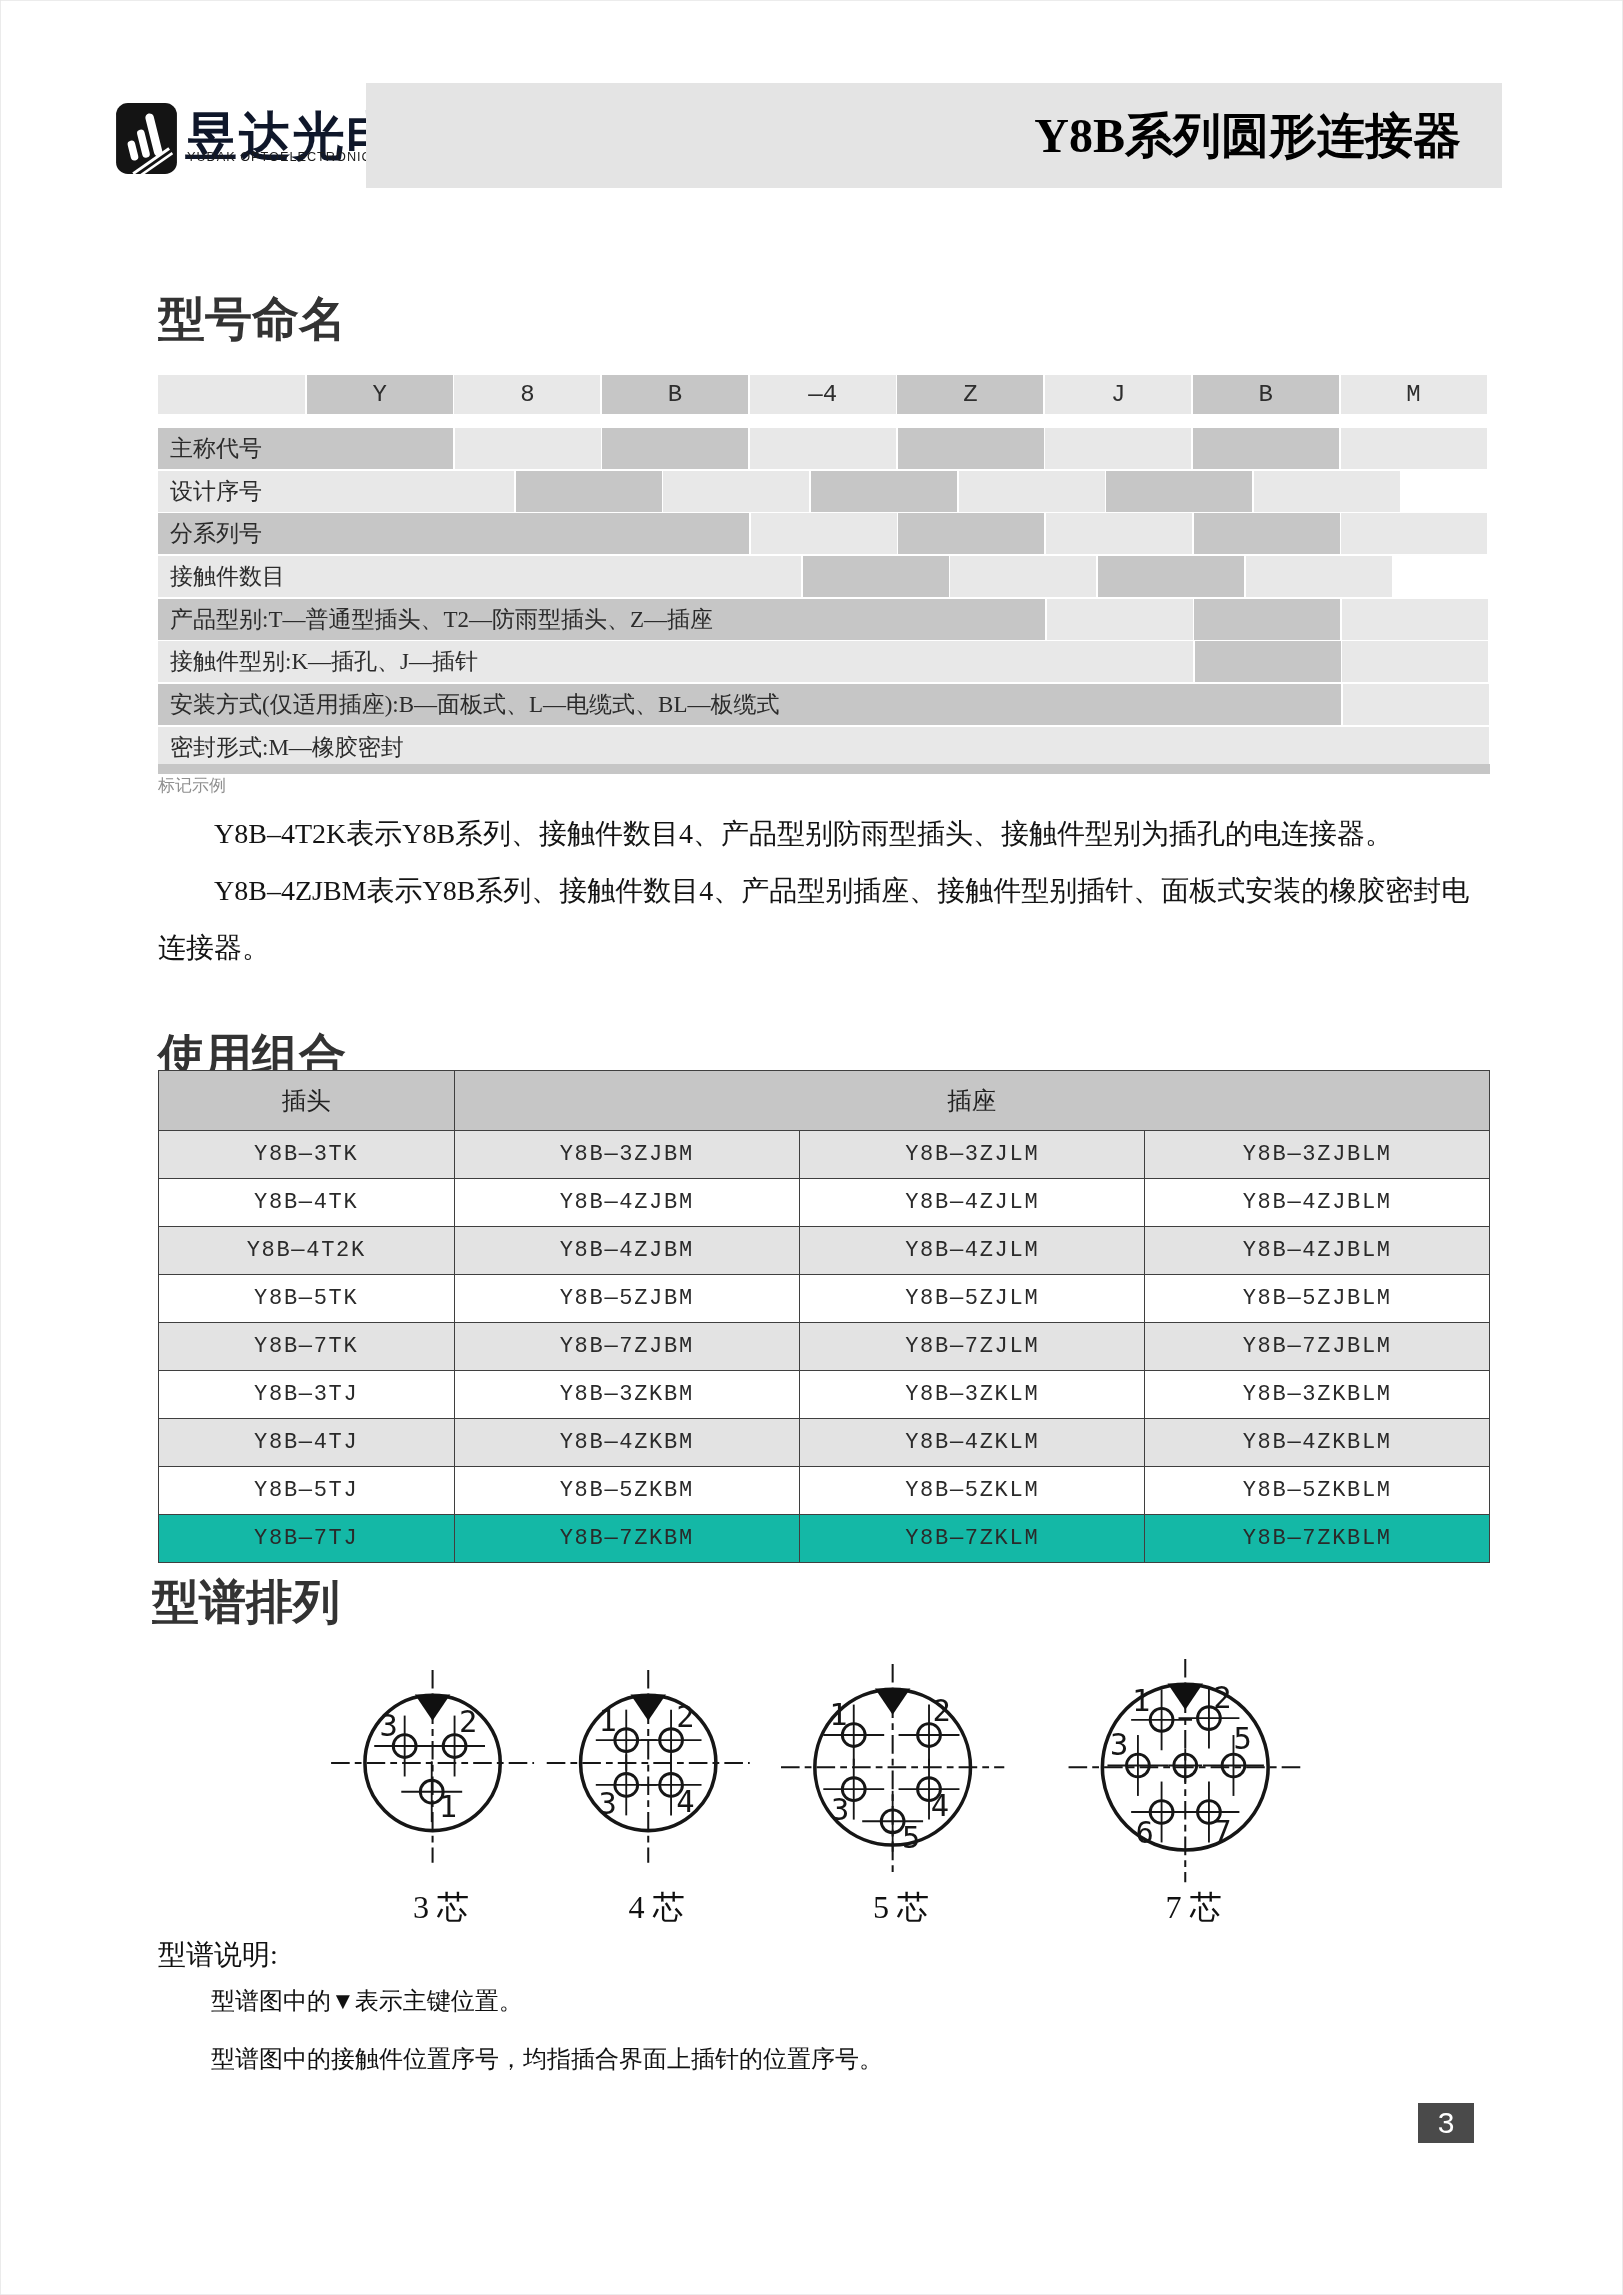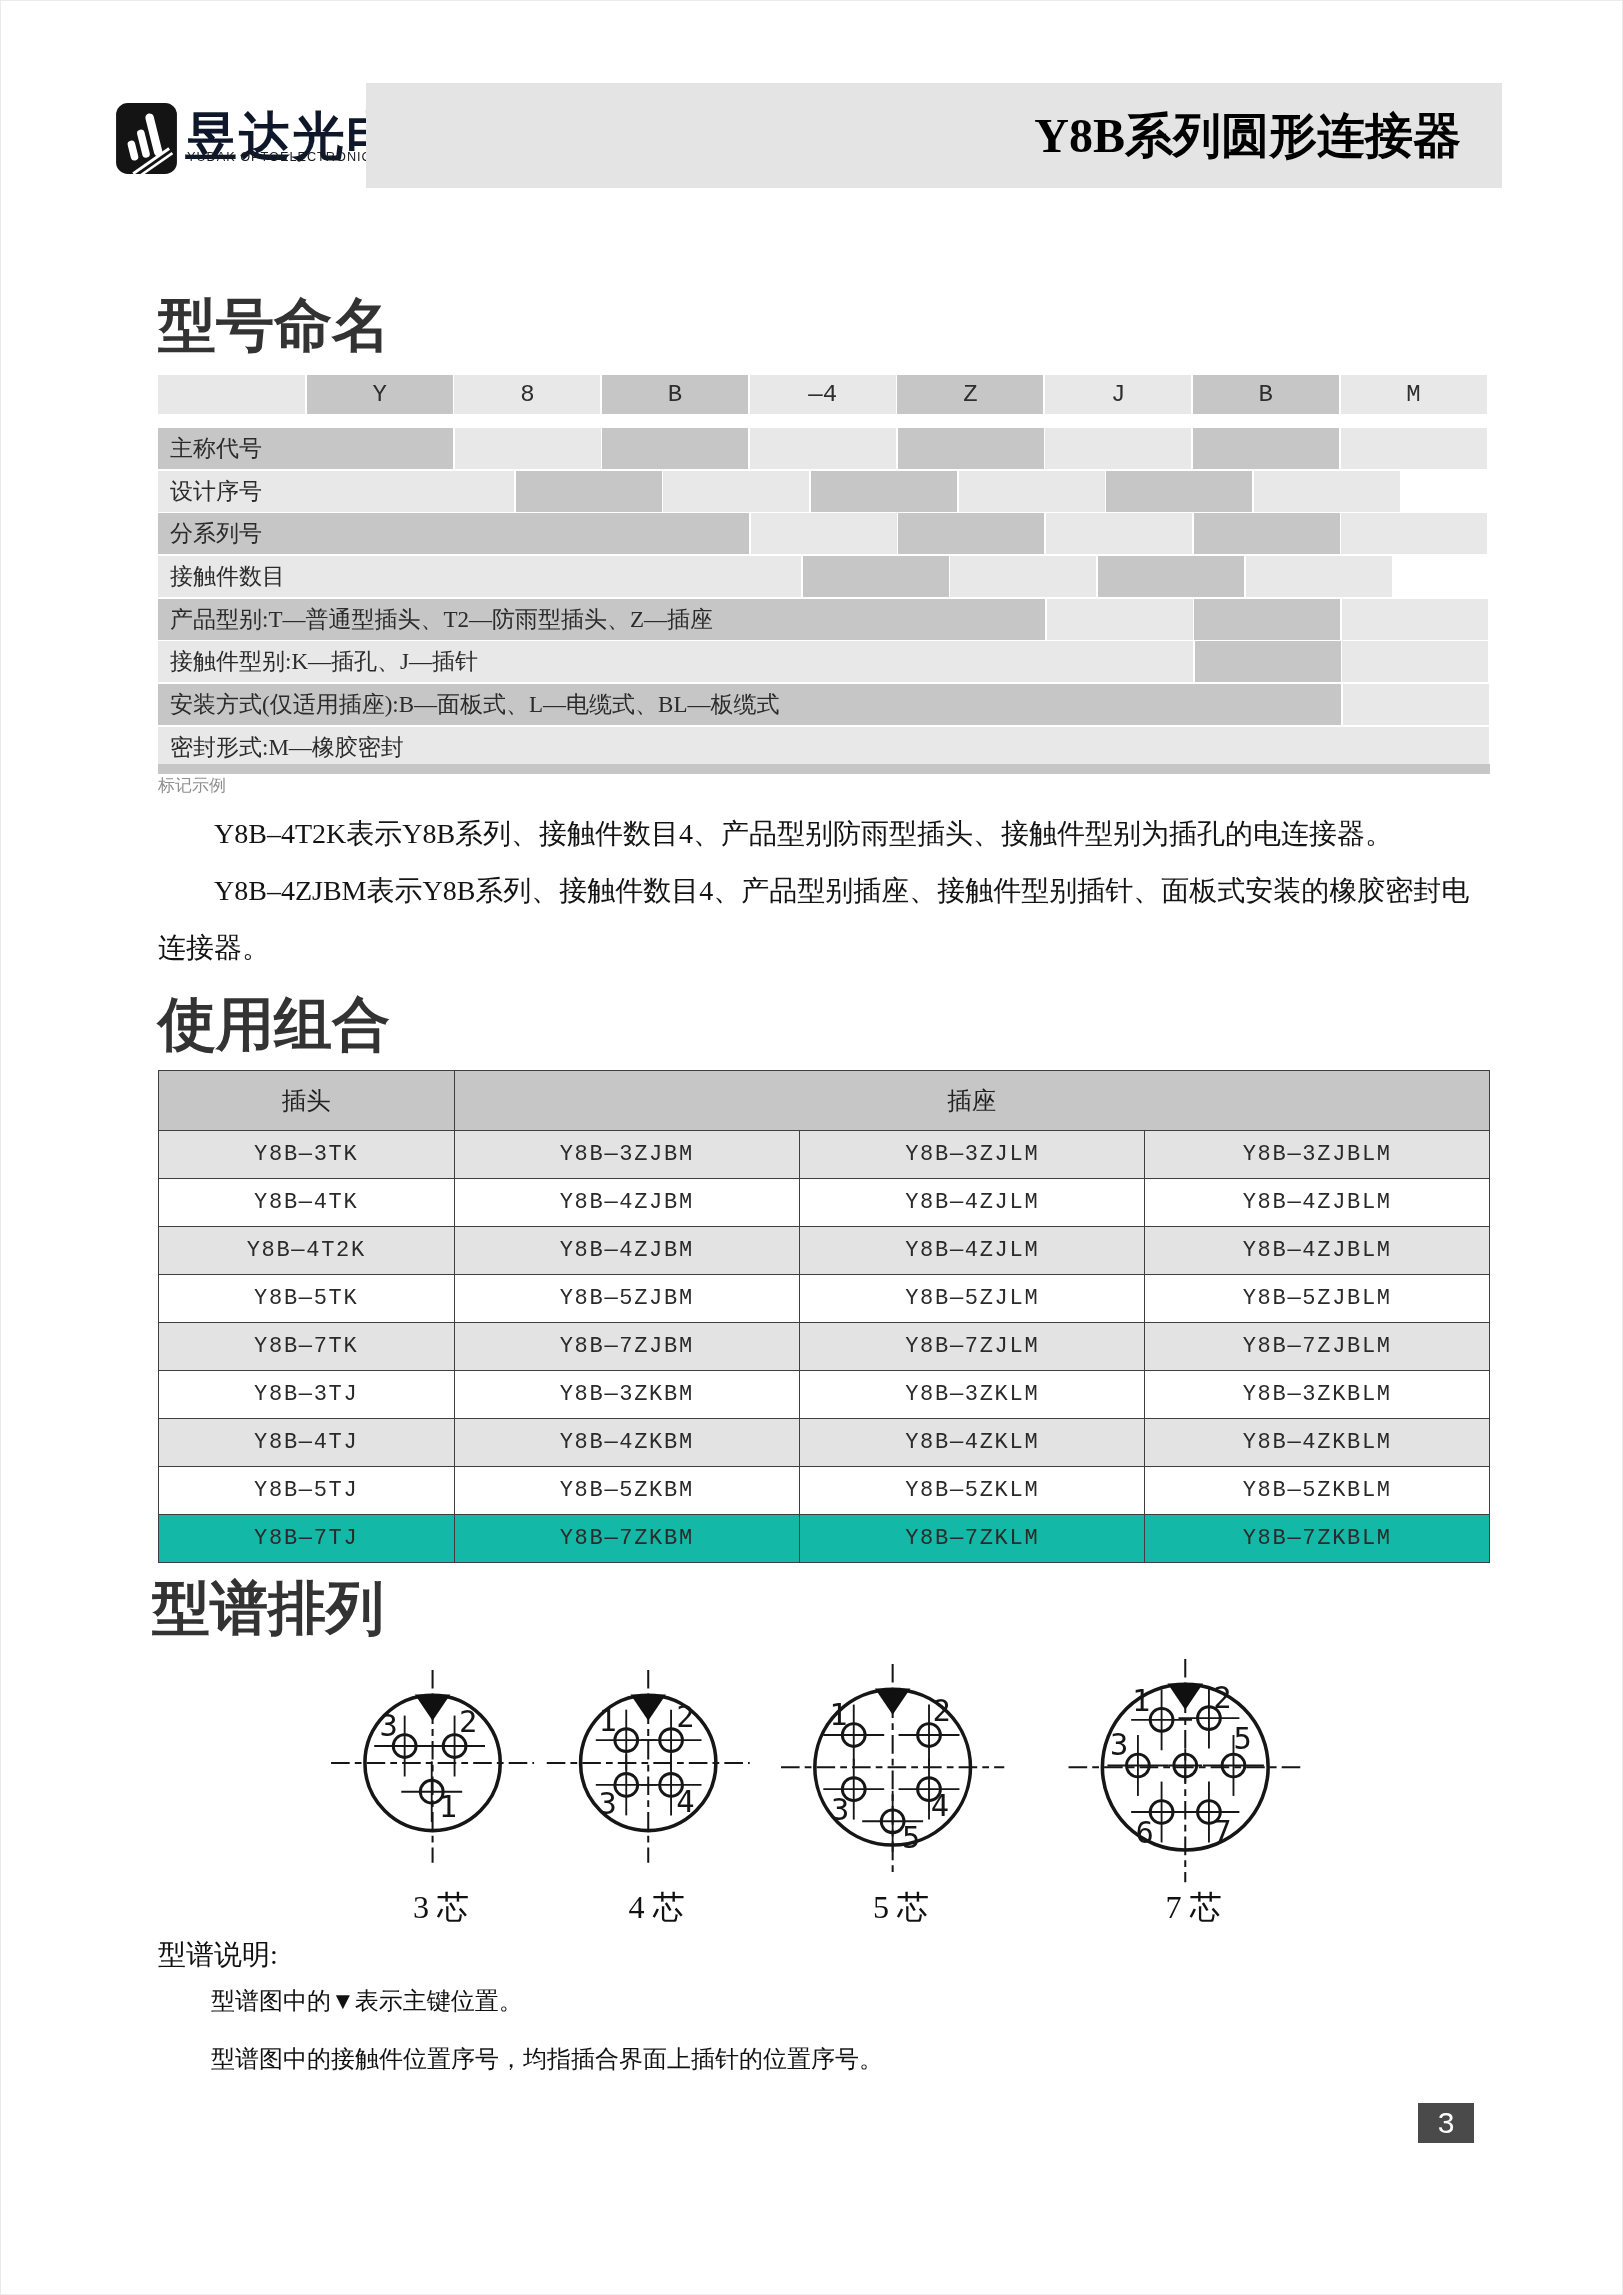--- a/index.html
+++ b/index.html
@@ -8,21 +8,21 @@
   .abs{position:absolute;}
   
   .logo-box{left:116px;top:103px;width:61px;height:71px;}
   .company-cn{left:185px;top:102px;font-family:"Liberation Sans",sans-serif;font-weight:bold;
               font-size:52px;letter-spacing:1.7px;color:#0f172a;}
   .company-en{left:187px;top:150px;font-family:"Liberation Sans",sans-serif;font-size:12.7px;
               letter-spacing:1px;color:#1c1c1c;}
   .title-bar{left:366px;top:83px;width:1136px;height:105px;background:#e4e4e4;}
   .doc-title{position:absolute;right:41px;top:0;line-height:105px;font-size:48px;font-weight:bold;color:#000;}
   
-  .sec-heading{font-size:58px;font-weight:bold;color:#333;line-height:1.1;}
+  .sec-heading{font-size:47px;font-weight:bold;color:#333;line-height:1.1;}
   
   #naming-header{left:158px;top:375px;width:1334px;height:39px;display:flex;}
   #naming-rows{left:158px;top:416px;width:1334px;margin-top:12px;}
   .code-cell{width:146px;margin-right:1.7px;text-align:center;line-height:39px;
              font-family:"Liberation Mono",monospace;font-size:24px;color:#2e2e2e;}
   .n-row{display:flex;height:41px;margin-bottom:1.7px;}
   .n-band{position:relative;margin-right:1.7px;}
   .n-label{position:absolute;left:12px;top:0;line-height:41px;font-size:23px;color:#2b2b2b;white-space:nowrap;}
   .n-strip{width:146px;margin-right:1.7px;}
   .bottom-rule{left:158px;top:764px;width:1332px;height:10px;background:#c6c6c6;}
@@ -153,21 +153,21 @@
       </div>
     </div>
   <div class="abs bottom-rule"></div>
 
   <div class="abs mark-label">标记示例</div>
   <div class="abs examples">
     <p>Y8B–4T2K表示Y8B系列、接触件数目4、产品型别防雨型插头、接触件型别为插孔的电连接器。</p>
     <p>Y8B–4ZJBM表示Y8B系列、接触件数目4、产品型别插座、接触件型别插针、面板式安装的橡胶密封电连接器。</p>
   </div>
 
-  <div class="abs sec-heading" style="left:158px;top:993px;text-align:center;">使用组合</div>
+  <div class="abs sec-heading" style="left:158px;top:1031px;text-align:center;">使用组合</div>
   <div class="abs" id="combo-wrap">
       <table>
         <colgroup>
           <col style="width: 296px;">
           <col style="width: 346px;">
           <col style="width: 346px;">
           <col style="width: 345px;">
         </colgroup>
         <thead>
           <tr>

